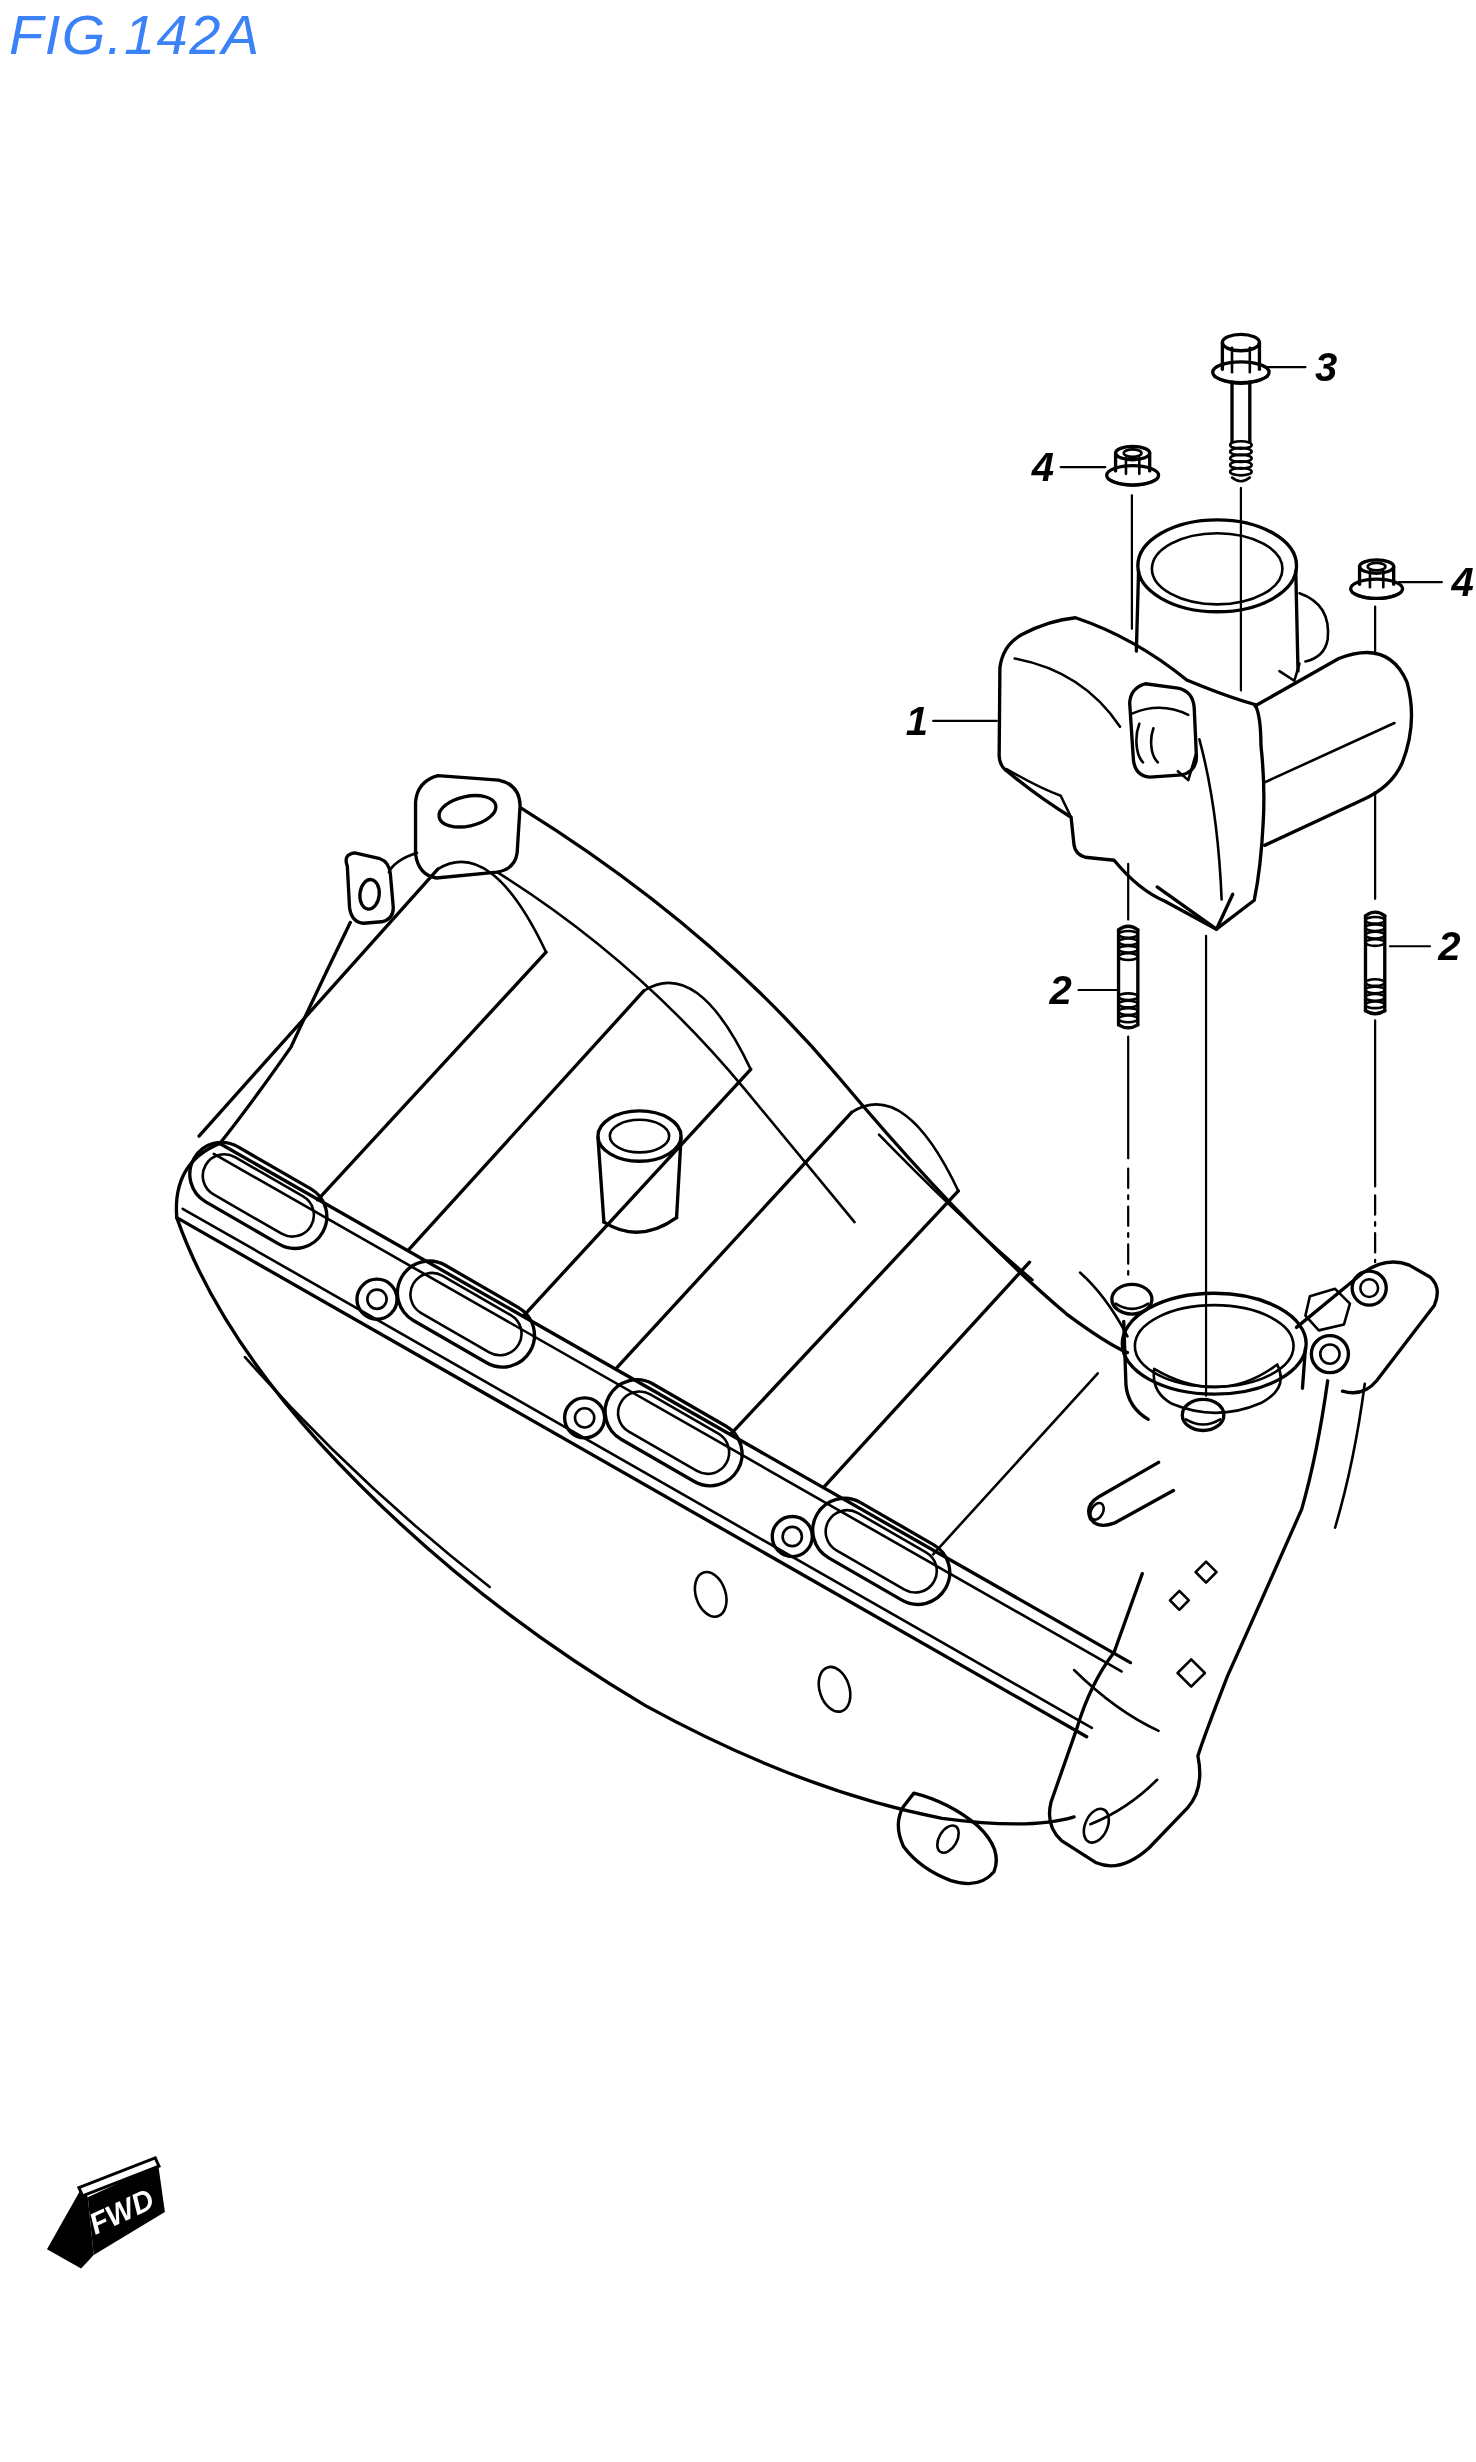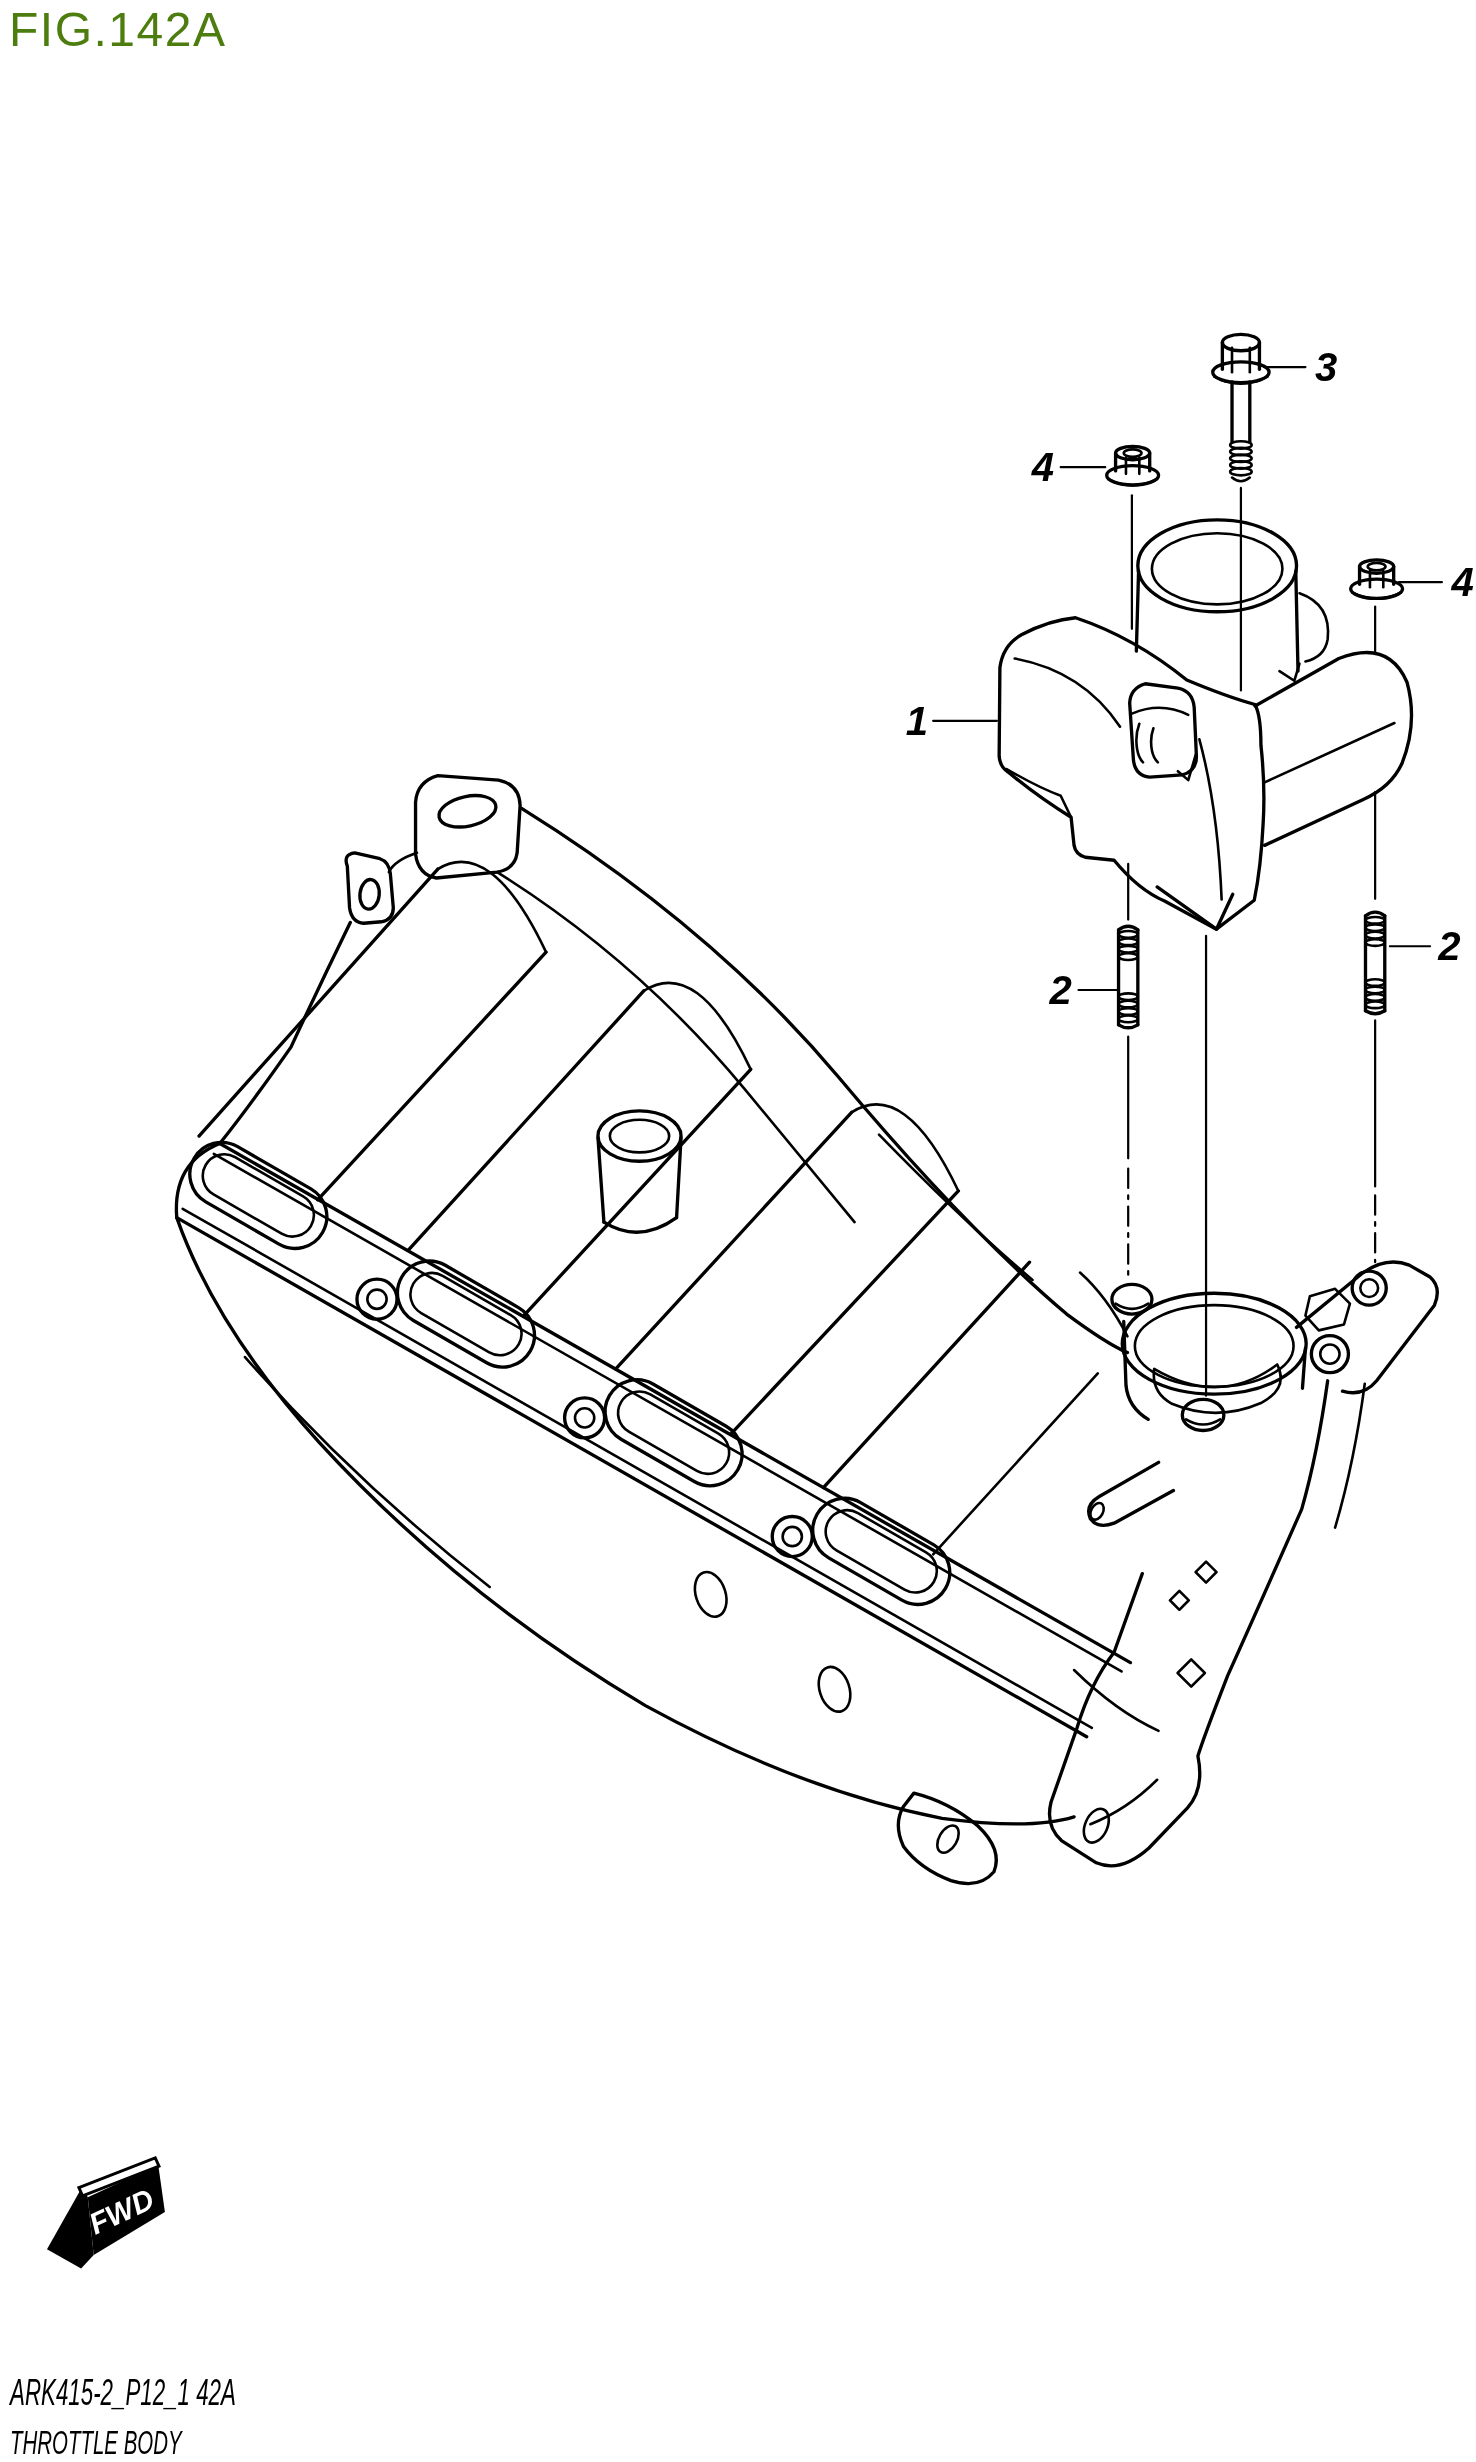--- a/index.html
+++ b/index.html
@@ -5,23 +5,24 @@
   html,body{margin:0;padding:0;background:#ffffff;}
   .page{
     position:relative;
     width:1477px;height:2462px;
     background:#ffffff;
     font-family:"Liberation Sans",sans-serif;
     overflow:hidden;
   }
   .fig-title{
     position:absolute;left:9px;top:1.5px;
-    font-size:48px;
+    font-style:italic;
+    font-size:56px;
     letter-spacing:1.5px;
-    color:#4d7c0f;
+    color:#3b82f6;
     white-space:nowrap;
   }
   .footer{
     position:absolute;left:10.4px;top:2372px;color:#000;
   }
   .doc-code{
     font-style:italic;
     font-size:36px;
     transform:scaleX(0.62);
     transform-origin:left center;
@@ -331,19 +332,15 @@
     </g>
 
     <g>
       <polygon class="solidblk" points="111,2948 63,3033 109,3059 126,3041 118,2963"></polygon>
       <polygon class="solidblk" points="118,2963 213,2919 222,2983 126,3041"></polygon>
       <polygon class="stripe" points="106,2950 209,2910 214,2921 111,2961"></polygon>
       <text class="fwd-text" transform="translate(128,3014) rotate(-25)" x="0" y="0">FWD</text>
     </g>
   </svg>
 
-  <div class="footer">
-    <div class="doc-code">ARK415-2_P12_1 42A</div>
-    <div class="caption">THROTTLE BODY</div>
-  </div>
 
 </div>
 
 
 </body></html>

